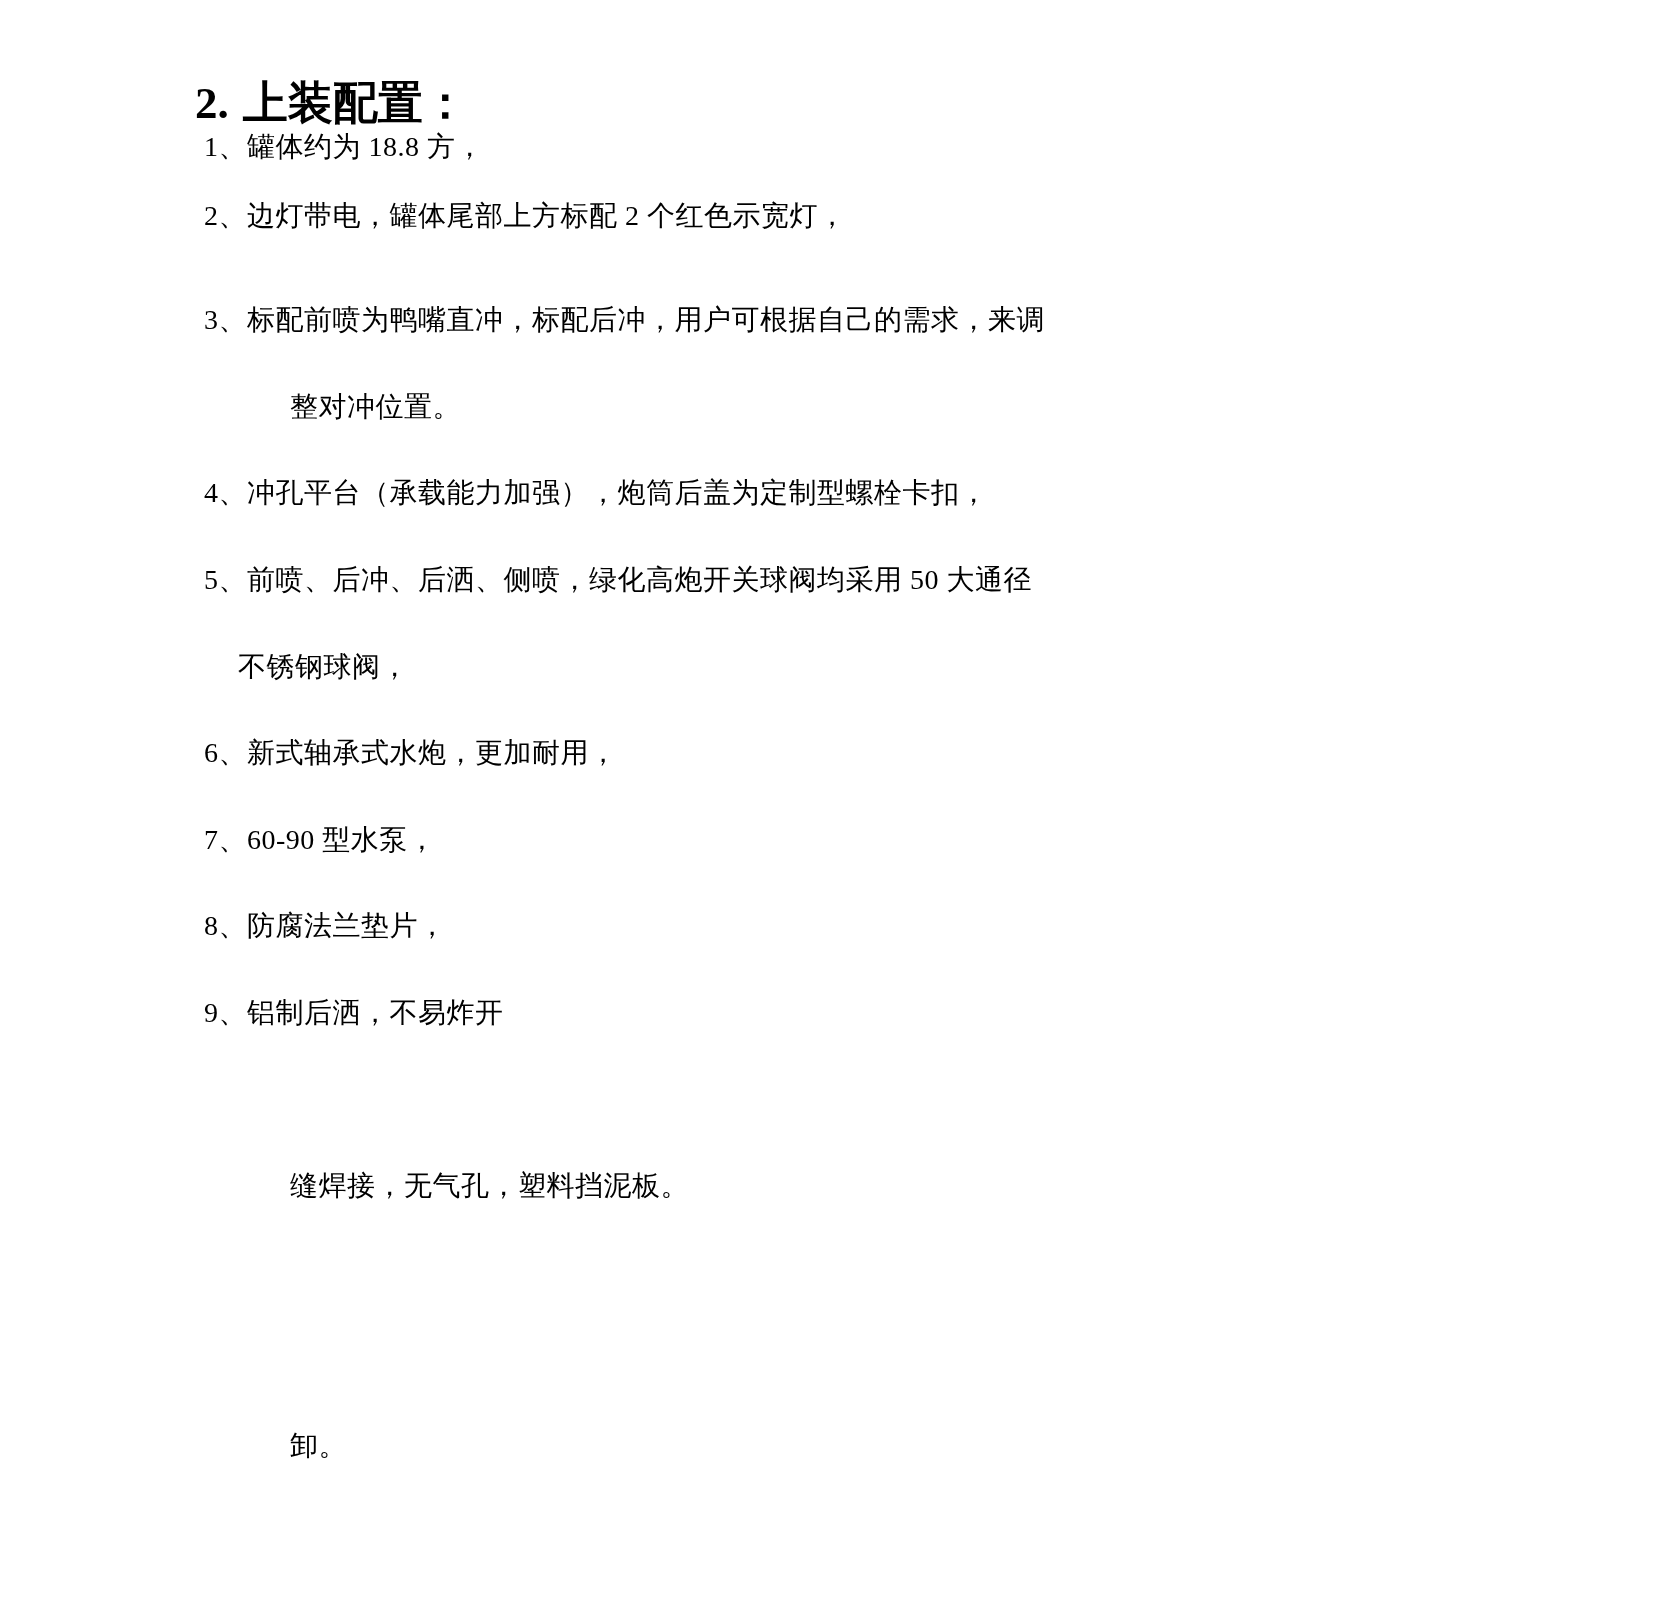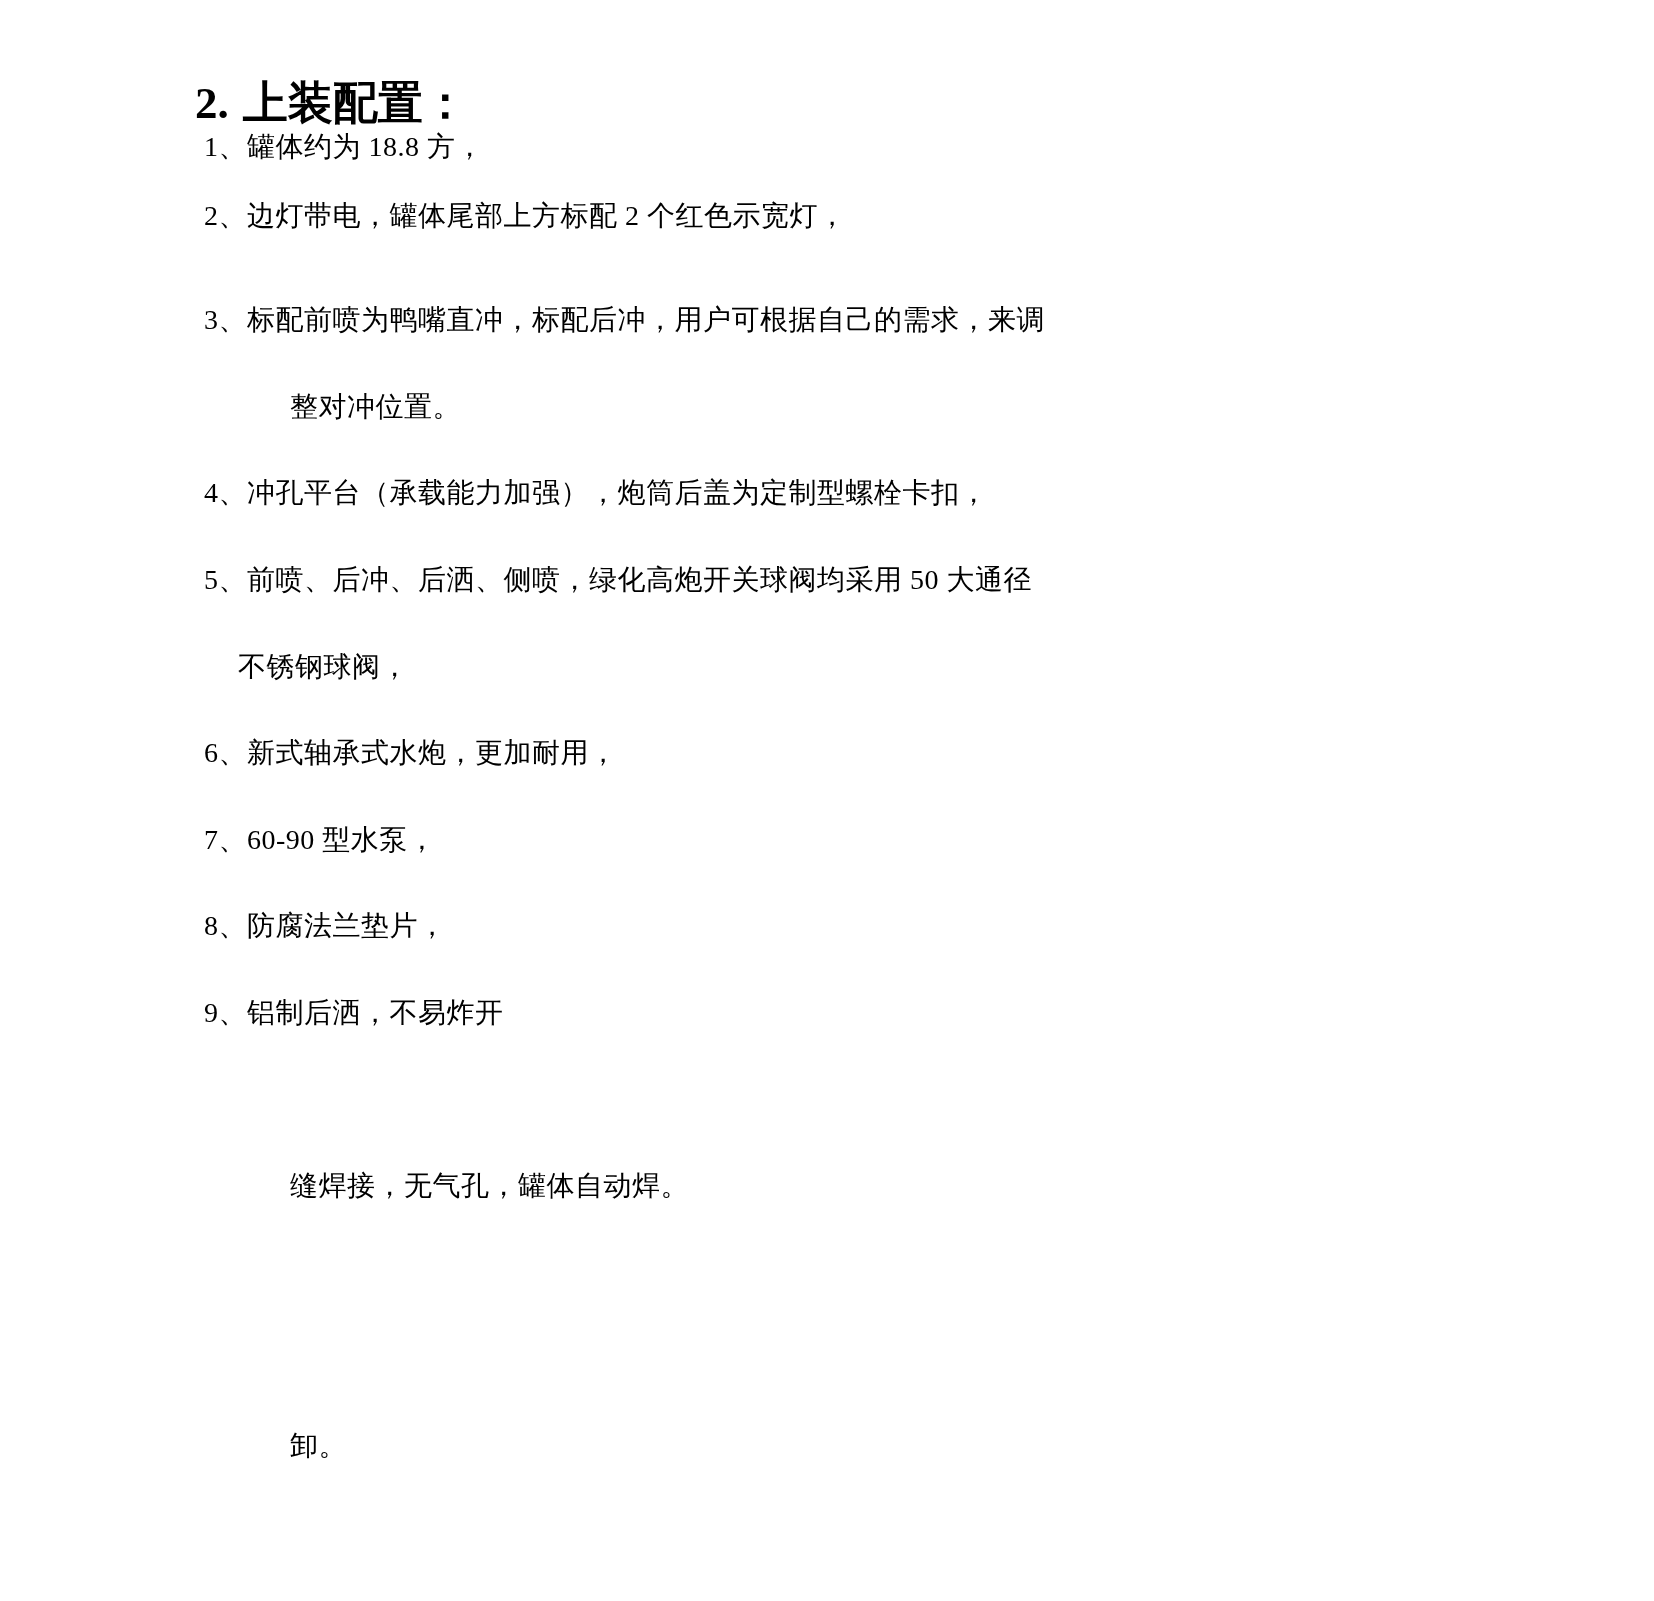--- a/index.html
+++ b/index.html
@@ -53,16 +53,16 @@
   <div class="line l-item" style="top:192px">2、边灯带电，罐体尾部上方标配 2 个红色示宽灯，</div>
   <div class="line l-item" style="top:296px">3、标配前喷为鸭嘴直冲，标配后冲，用户可根据自己的需求，来调</div>
   <div class="line l-cont" style="top:383px">整对冲位置。</div>
   <div class="line l-item" style="top:469px">4、冲孔平台（承载能力加强），炮筒后盖为定制型螺栓卡扣，</div>
   <div class="line l-item" style="top:556px">5、前喷、后冲、后洒、侧喷，绿化高炮开关球阀均采用 50 大通径</div>
   <div class="line l-cont-sm" style="top:643px">不锈钢球阀，</div>
   <div class="line l-item" style="top:729px">6、新式轴承式水炮，更加耐用，</div>
   <div class="line l-item" style="top:816px">7、60-90 型水泵，</div>
   <div class="line l-item" style="top:902px">8、防腐法兰垫片，</div>
   <div class="line l-item" style="top:989px">9、铝制后洒，不易炸开</div>
-  <div class="line l-cont" style="top:1162px">缝焊接，无气孔，罐体自动焊。</div>
+  <div class="line l-cont" style="top:1162px">缝焊接，无气孔，塑料挡泥板。</div>
   <div class="line l-cont" style="top:1422px">卸。</div>
 
 </div>
 
 </body></html>

